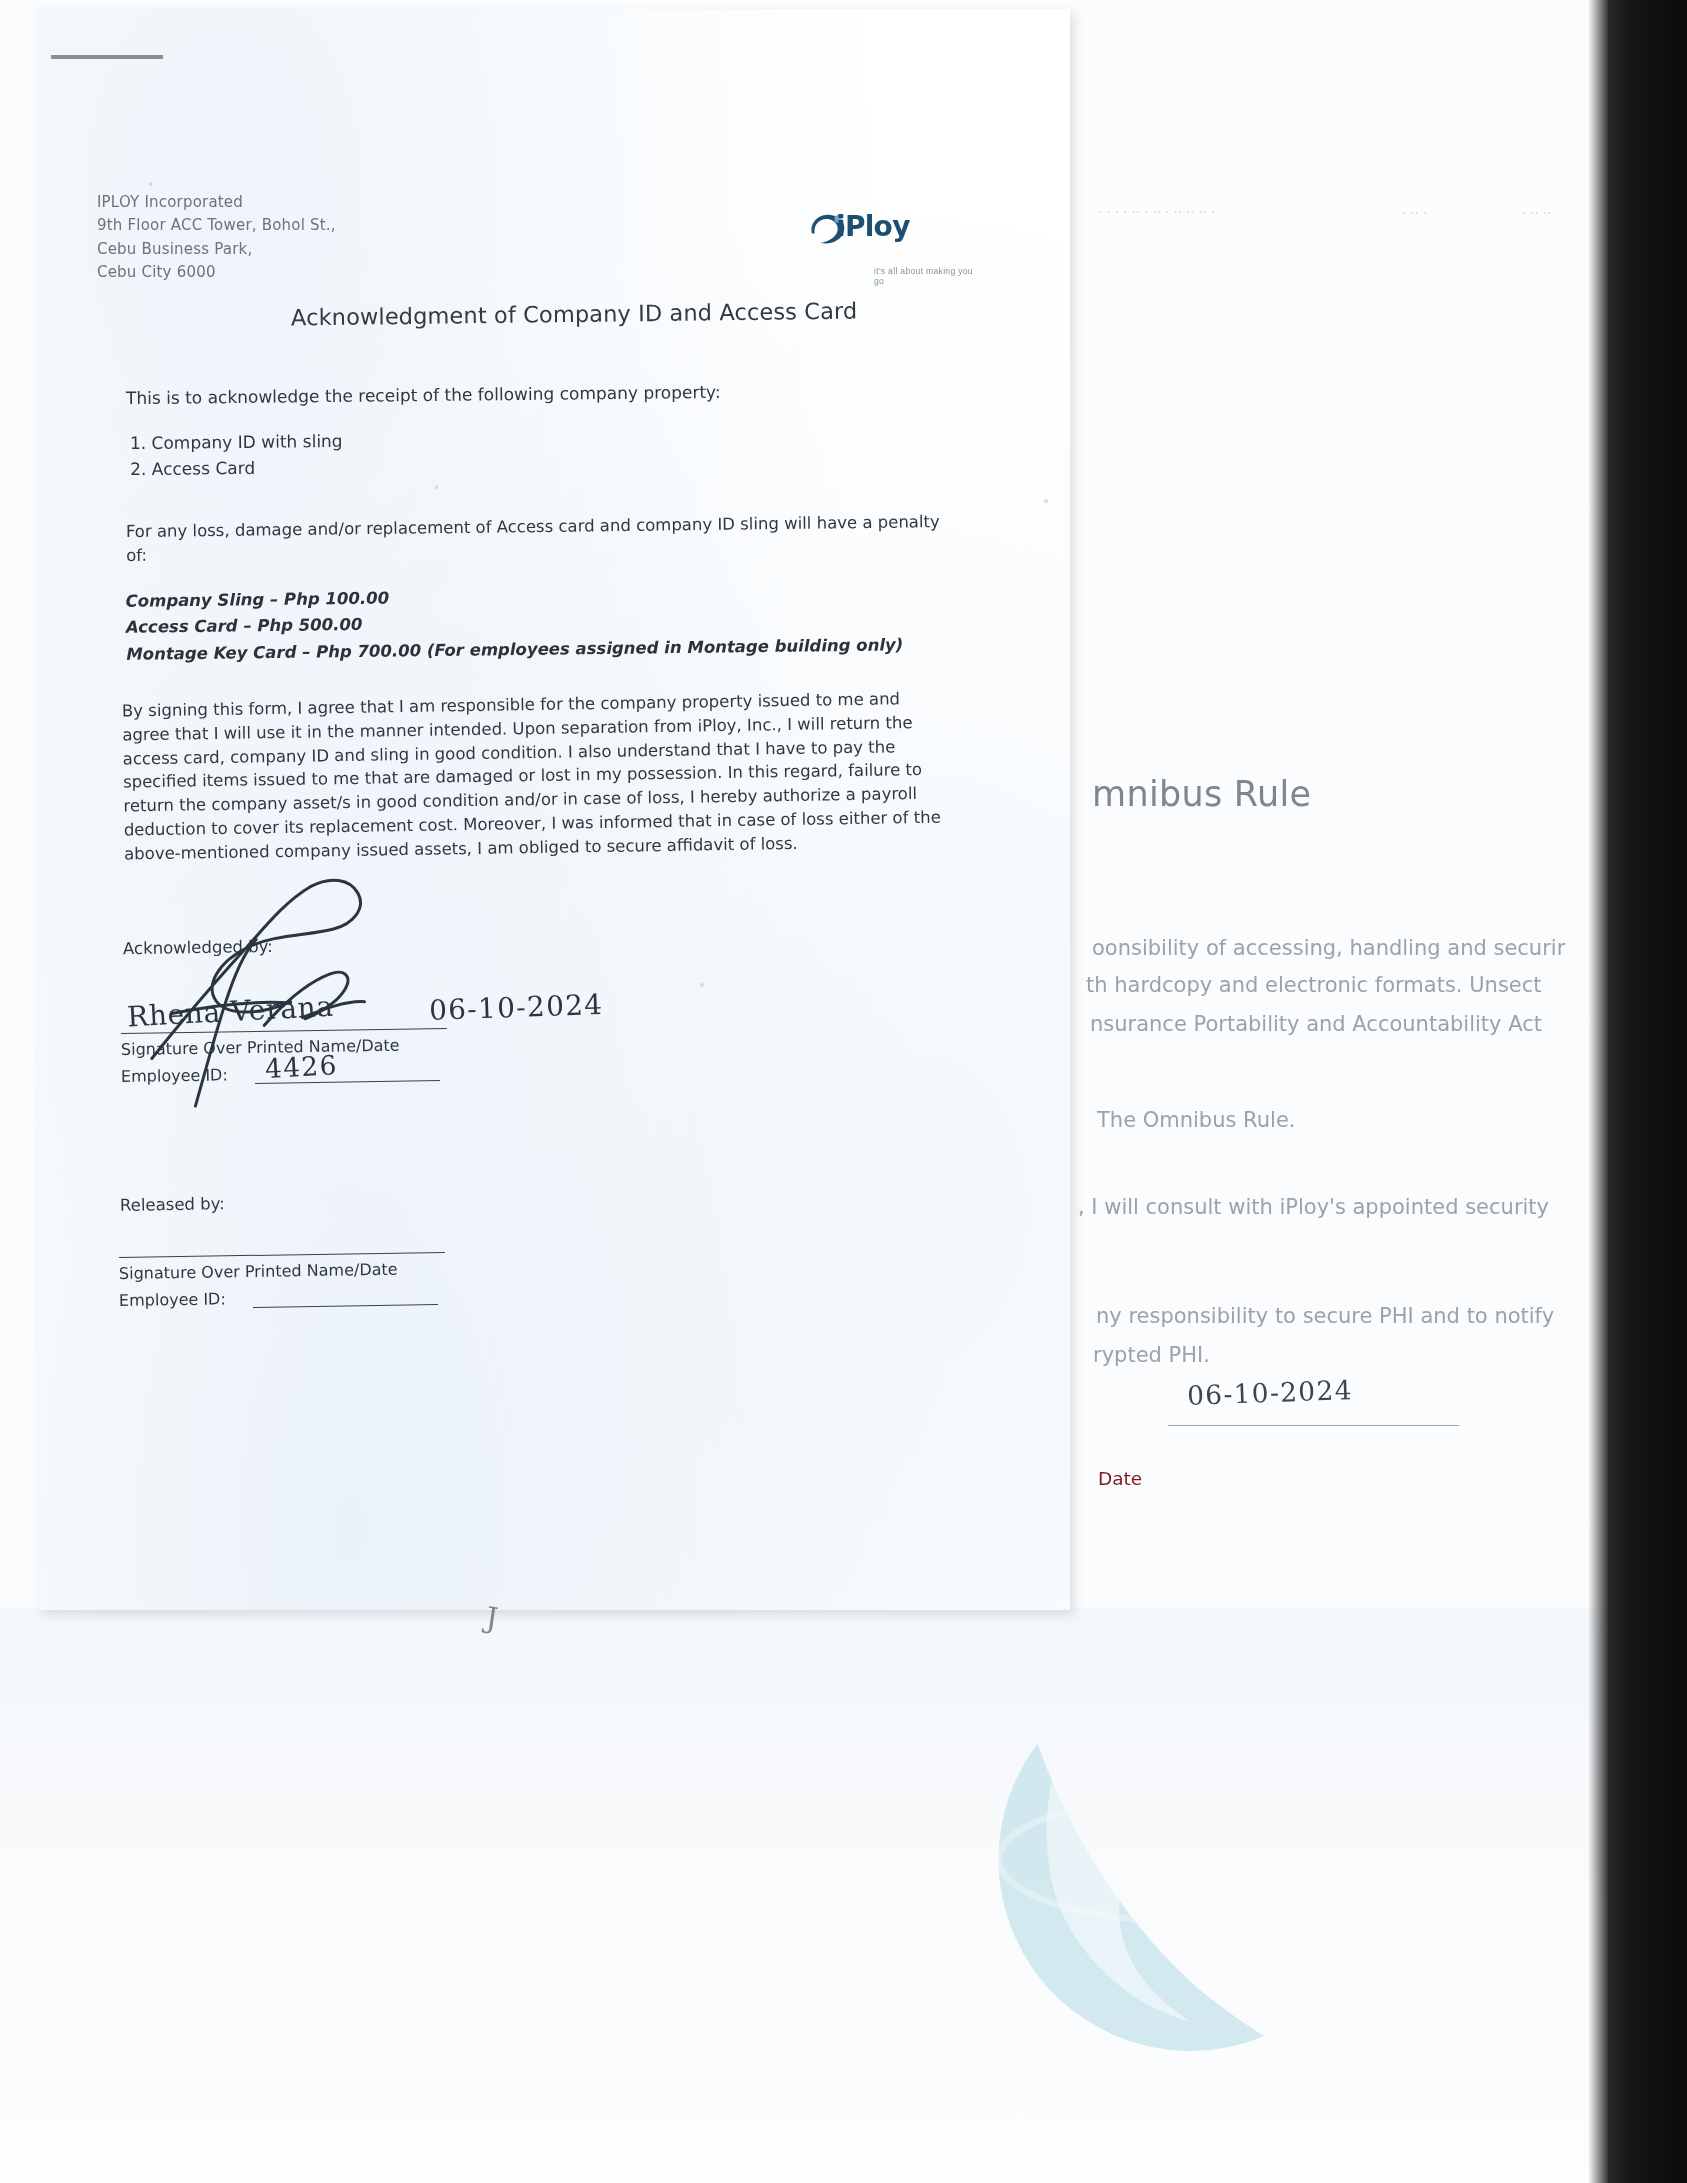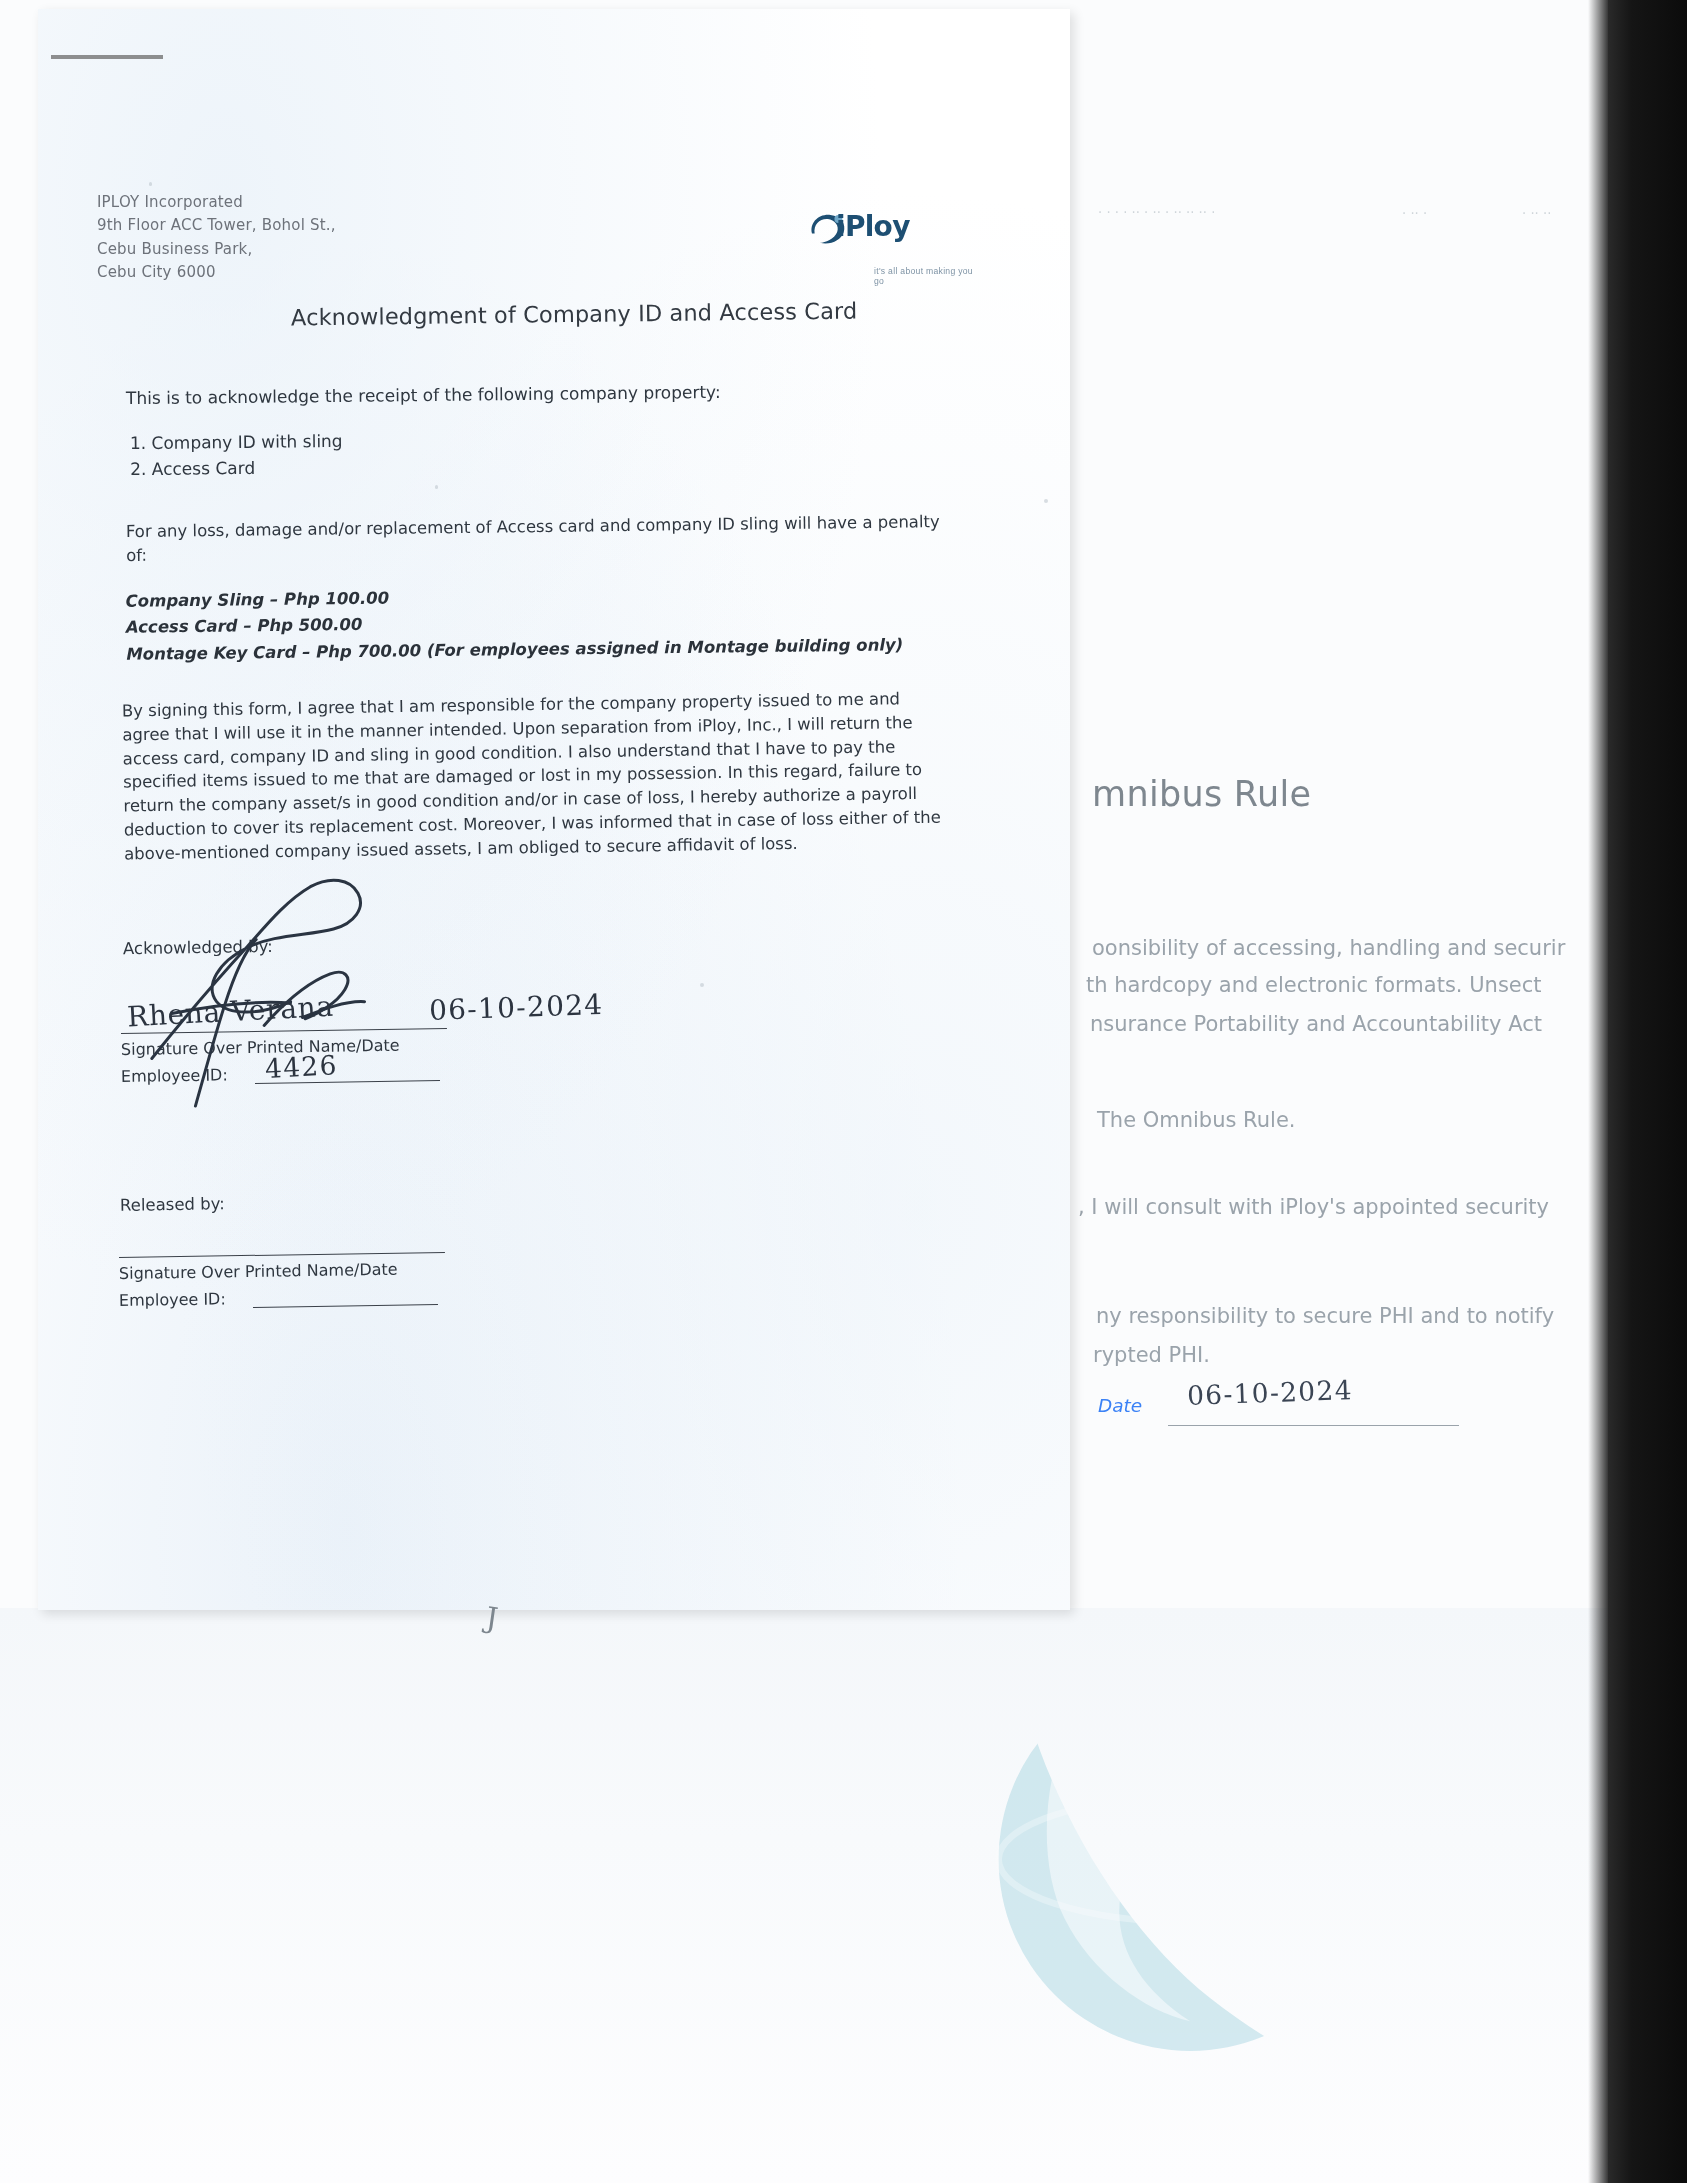--- a/index.html
+++ b/index.html
@@ -92,24 +92,23 @@
   }
   .under-doc .ud-faint {
     position: absolute;
     font-size: 13.2px;
     color: #cfd5da;
     white-space: nowrap;
   }
   .under-doc .ud-date-label {
     position: absolute;
     left: 66px;
-    top: 1230px;
+    top: 1303px;
     font-size: 18.5px;
-    color: #3b82f6;
-    font-style: italic;
+    color: #7f1d1d;
   }
   .ud-date-rule {
     position: absolute;
     left: 136px;
     top: 1260px;
     width: 291px;
     height: 1.3px;
     background: #9aa3ab;
   }
   .ud-date-hand {

